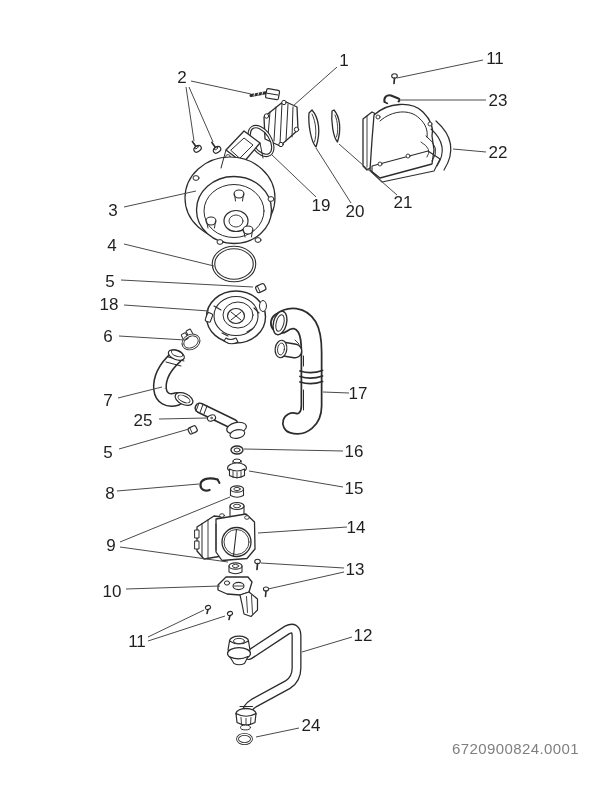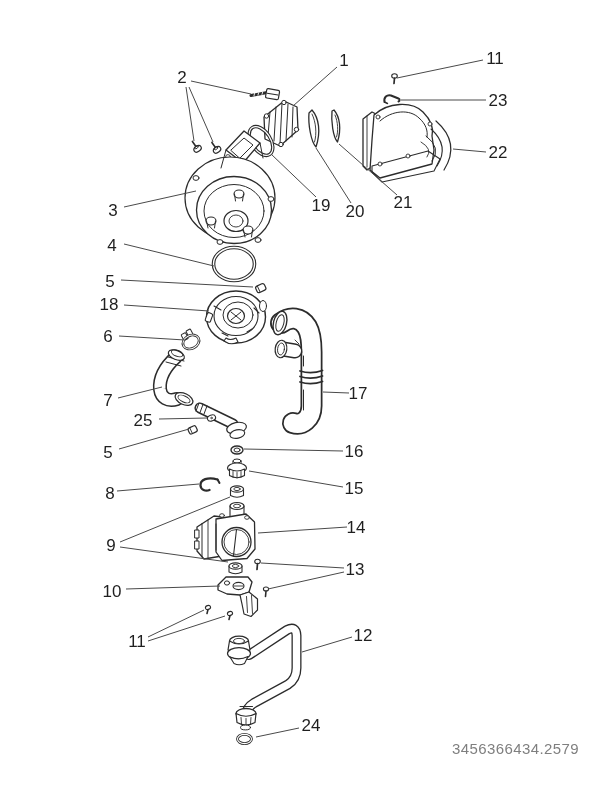--- a/index.html
+++ b/index.html
@@ -355,14 +355,14 @@
         <line x1="148" y1="637" x2="204" y2="610" stroke="#4a4a4a" stroke-width="1"></line>
         <line x1="148" y1="641" x2="225" y2="616" stroke="#4a4a4a" stroke-width="1"></line>
         <text x="137" y="647" text-anchor="middle" class="callout-text" fill="#1f1f1f">11</text>
         <line x1="352" y1="637" x2="302" y2="652" stroke="#4a4a4a" stroke-width="1"></line>
         <text x="363" y="641" text-anchor="middle" class="callout-text" fill="#1f1f1f">12</text>
         <line x1="299" y1="728" x2="256" y2="737" stroke="#4a4a4a" stroke-width="1"></line>
         <text x="311" y="731" text-anchor="middle" class="callout-text" fill="#1f1f1f">24</text>
       </g>
 </svg>
 
-<div class="doc-number">3456366434.2579</div>
+<div class="doc-number">6720900824.0001</div>
 </div>
 
 </body></html>

